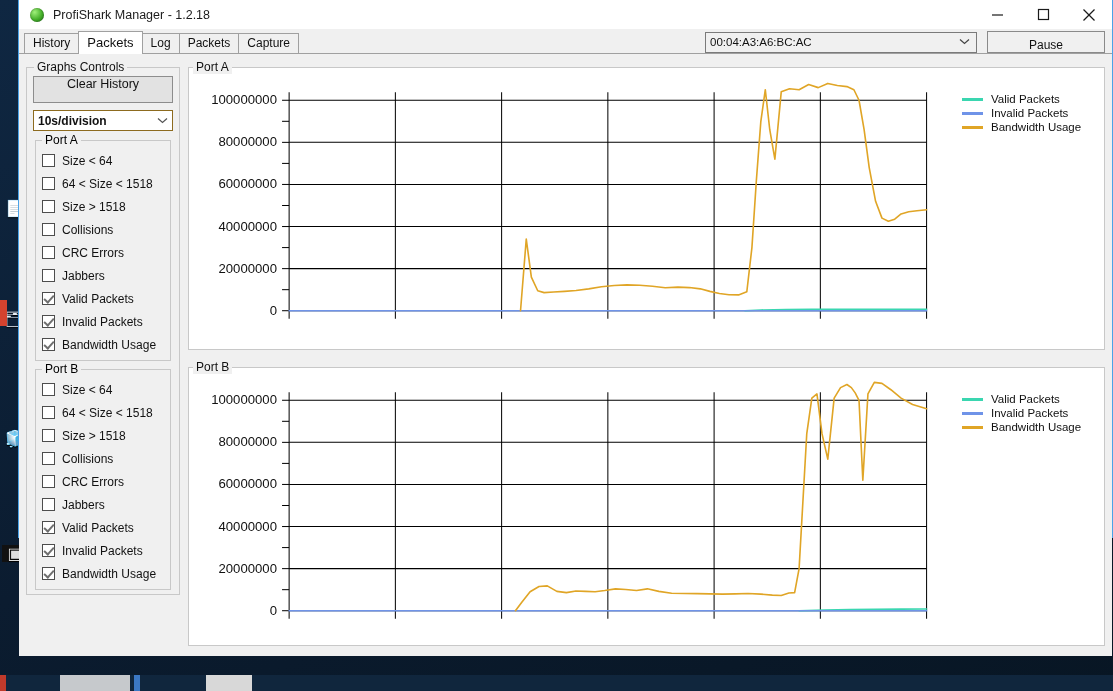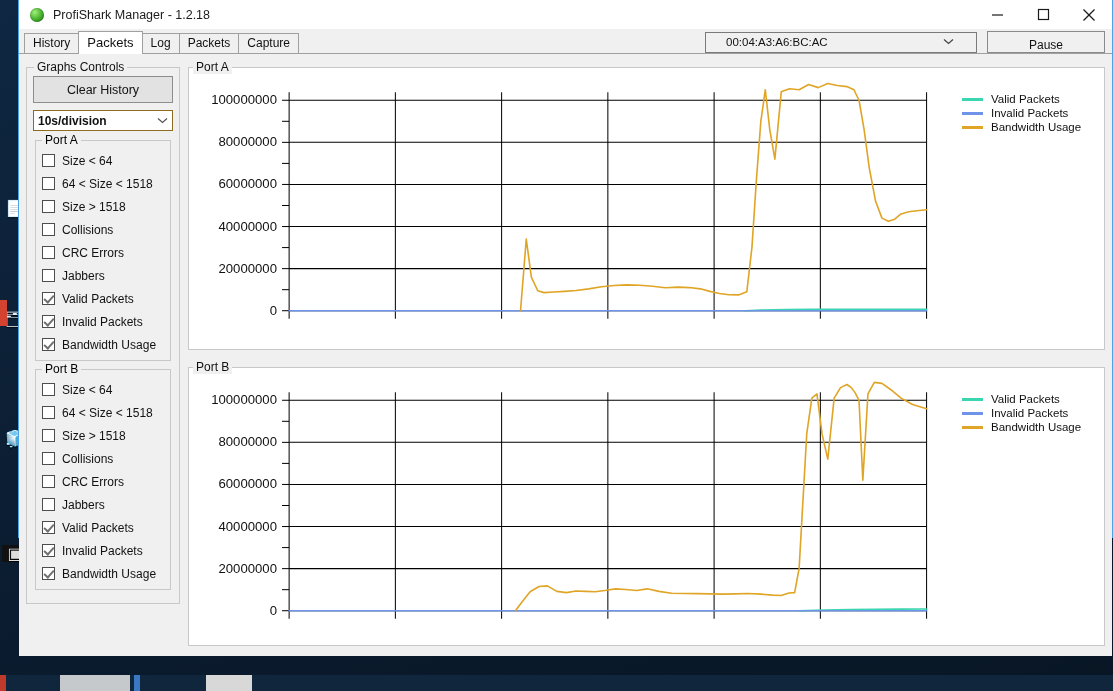--- a/index.html
+++ b/index.html
@@ -88,21 +88,21 @@
     background: #ffffff; position: relative; z-index: 3;
     padding-top: 4px; padding-bottom: 4px; margin-bottom: -1px;
     font-size: 13px;
   }
   #toolbar-right {
     position: absolute; right: 7px; top: 2px; display: flex; align-items: center;
   }
   #mac-select {
     width: 272px; height: 21px; background: #f0f0f0;
     border: 1px solid #7a7a7a; font-size: 11.5px; color: #111;
-    display: flex; align-items: center; padding: 0 20px;
+    display: flex; align-items: center; padding: 0 4px;
     position: relative;
   }
   #mac-select .val { flex: 1; }
   #mac-select .chev { color: #444; font-size: 9px; margin-right: 2px; }
   #pause-btn {
     margin-left: 10px; width: 118px; height: 22px;
     background: #f0f0f0; border: 1px solid #8a8a8a;
     font-size: 12px; color: #111;
     display: flex; align-items: flex-end; justify-content: center;
     cursor: default;
@@ -114,26 +114,26 @@
   
   #sidebar { width: 154px; flex: 0 0 154px; display: flex; flex-direction: column; }
 
   fieldset.grp {
     border: 1px solid #c8c8c8; margin: 0 0 0 0; padding: 0 6px 5px 6px;
     background: transparent;
   }
   fieldset.grp > legend {
     font-size: 12px; color: #111; padding: 0 3px; margin-left: 1px;
   }
-  #grp-graphs { padding-bottom: 13px; }
+  #grp-graphs { padding-bottom: 4px; }
   #clear-history {
     width: 100%; height: 27px; margin: 2px 0 7px 0;
     background: #e2e2e2; border: 1px solid #8d8d8d;
     font-size: 12.5px; color: #111;
-    display: flex; align-items: center; justify-content: center;
+    display: flex; justify-content: center;
     cursor: default;
   }
   #division-select {
     width: 100%; height: 21px; margin-bottom: 2px;
     background: #fff; border: 1px solid #8d6b1f;
     font-size: 12px; color: #111;
     display: flex; align-items: center; padding: 0 4px; font-weight: bold;
   }
   #division-select .val { flex: 1; }
   #division-select .chev { color: #555; font-size: 9px; }

